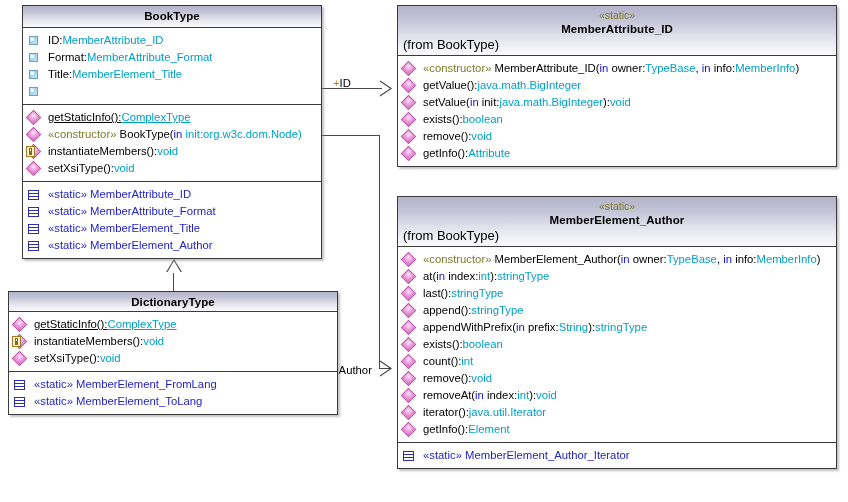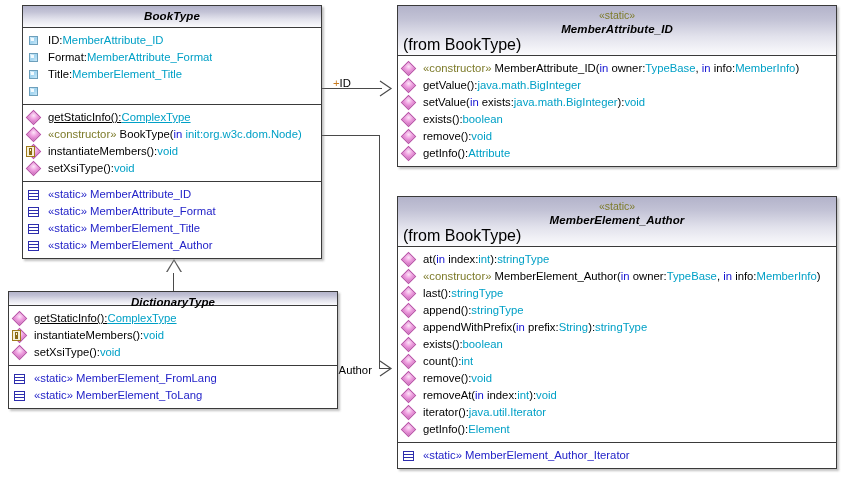--- a/index.html
+++ b/index.html
@@ -31,31 +31,30 @@
     box-sizing: border-box;
     padding: 3px 4px 3px 4px;
   }
   .umlbox .hdr .ttl {
     text-align: center;
     font-weight: bold;
     font-size: 11.5px;
     color: #000;
     line-height: 15px;
     letter-spacing: .1px;
-    font-style: italic;
   }
   .umlbox .hdr .stereo {
     text-align: center;
     font-size: 10.5px;
     color: #7d7b2a;
     line-height: 13px;
   }
   .umlbox .hdr .fromline {
     text-align: left;
-    font-size: 16px;
+    font-size: 13px;
     color: #000;
     line-height: 15px;
     padding-left: 1px;
   }
 
   .section {
     box-sizing: border-box;
     padding: 4px 3px 4px 3px;
   }
   .section + .section { border-top: 1px solid #3a3a3a; }
@@ -293,21 +292,21 @@
       <div class="row">
         <span class="ico">
           <span class="ic-nested"></span>
         </span>
         <span class="txt"><span class="t-blue">«static» MemberElement_Author</span></span>
       </div>
     </div>
 </div>
 
 <div class="umlbox" id="box-dictionarytype" style="left:8px; top:291px; width:330px;">
-  <div class="hdr" style="height:14px;">
+  <div class="hdr" style="height:20px;">
     <div class="ttl">DictionaryType</div>
   </div>
   <div class="section" id="dt-ops">
       <div class="row">
         <span class="ico">
           <span class="ic-op"></span>
         </span>
         <span class="txt"><span class="u">getStaticInfo():</span><span class="t-type u">ComplexType</span></span>
       </div>
       <div class="row">
@@ -356,21 +355,21 @@
       <div class="row">
         <span class="ico">
           <span class="ic-op"></span>
         </span>
         <span class="txt"><span>getValue():</span><span class="t-type">java.math.BigInteger</span></span>
       </div>
       <div class="row">
         <span class="ico">
           <span class="ic-op"></span>
         </span>
-        <span class="txt"><span>setValue(</span><span class="t-kw">in </span><span>exists:</span><span class="t-type">java.math.BigInteger</span><span>):</span><span class="t-type">void</span></span>
+        <span class="txt"><span>setValue(</span><span class="t-kw">in </span><span>init:</span><span class="t-type">java.math.BigInteger</span><span>):</span><span class="t-type">void</span></span>
       </div>
       <div class="row">
         <span class="ico">
           <span class="ic-op"></span>
         </span>
         <span class="txt"><span>exists():</span><span class="t-type">boolean</span></span>
       </div>
       <div class="row">
         <span class="ico">
           <span class="ic-op"></span>
@@ -390,32 +389,32 @@
   <div class="hdr" style="height:50px;">
     <div class="stereo">«static»</div>
     <div class="ttl">MemberElement_Author</div>
     <div class="fromline">(from BookType)</div>
   </div>
   <div class="section" id="mea-ops">
       <div class="row">
         <span class="ico">
           <span class="ic-op"></span>
         </span>
+        <span class="txt"><span class="t-stereo">«constructor» </span><span>MemberElement_Author(</span><span class="t-kw">in </span><span>owner:</span><span class="t-type">TypeBase</span><span>, </span><span class="t-kw">in </span><span>info:</span><span class="t-type">MemberInfo</span><span>)</span></span>
+      </div>
+      <div class="row">
+        <span class="ico">
+          <span class="ic-op"></span>
+        </span>
         <span class="txt"><span>at(</span><span class="t-kw">in </span><span>index:</span><span class="t-type">int</span><span>):</span><span class="t-type">stringType</span></span>
       </div>
       <div class="row">
         <span class="ico">
           <span class="ic-op"></span>
         </span>
-        <span class="txt"><span class="t-stereo">«constructor» </span><span>MemberElement_Author(</span><span class="t-kw">in </span><span>owner:</span><span class="t-type">TypeBase</span><span>, </span><span class="t-kw">in </span><span>info:</span><span class="t-type">MemberInfo</span><span>)</span></span>
-      </div>
-      <div class="row">
-        <span class="ico">
-          <span class="ic-op"></span>
-        </span>
         <span class="txt"><span>last():</span><span class="t-type">stringType</span></span>
       </div>
       <div class="row">
         <span class="ico">
           <span class="ic-op"></span>
         </span>
         <span class="txt"><span>append():</span><span class="t-type">stringType</span></span>
       </div>
       <div class="row">
         <span class="ico">

